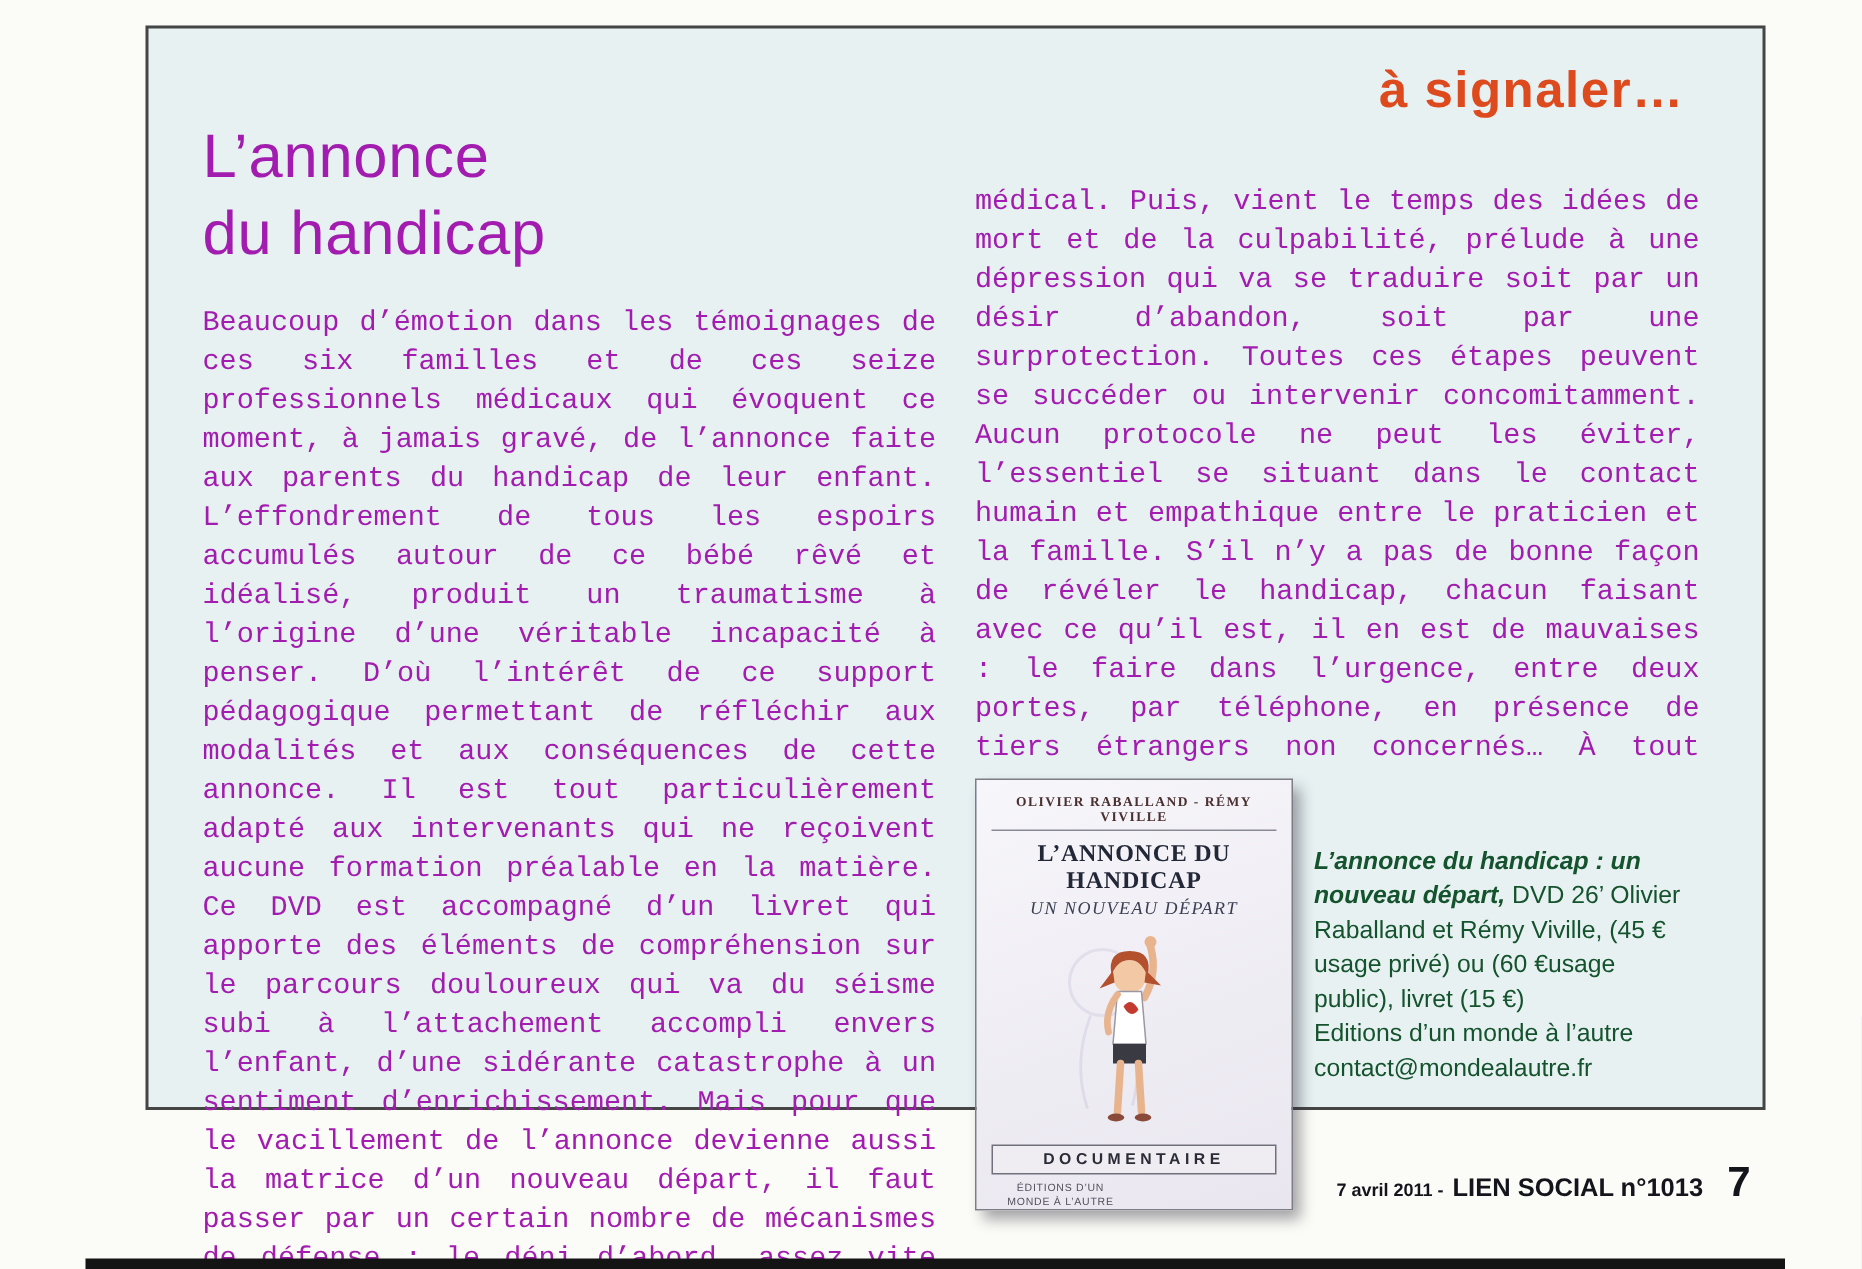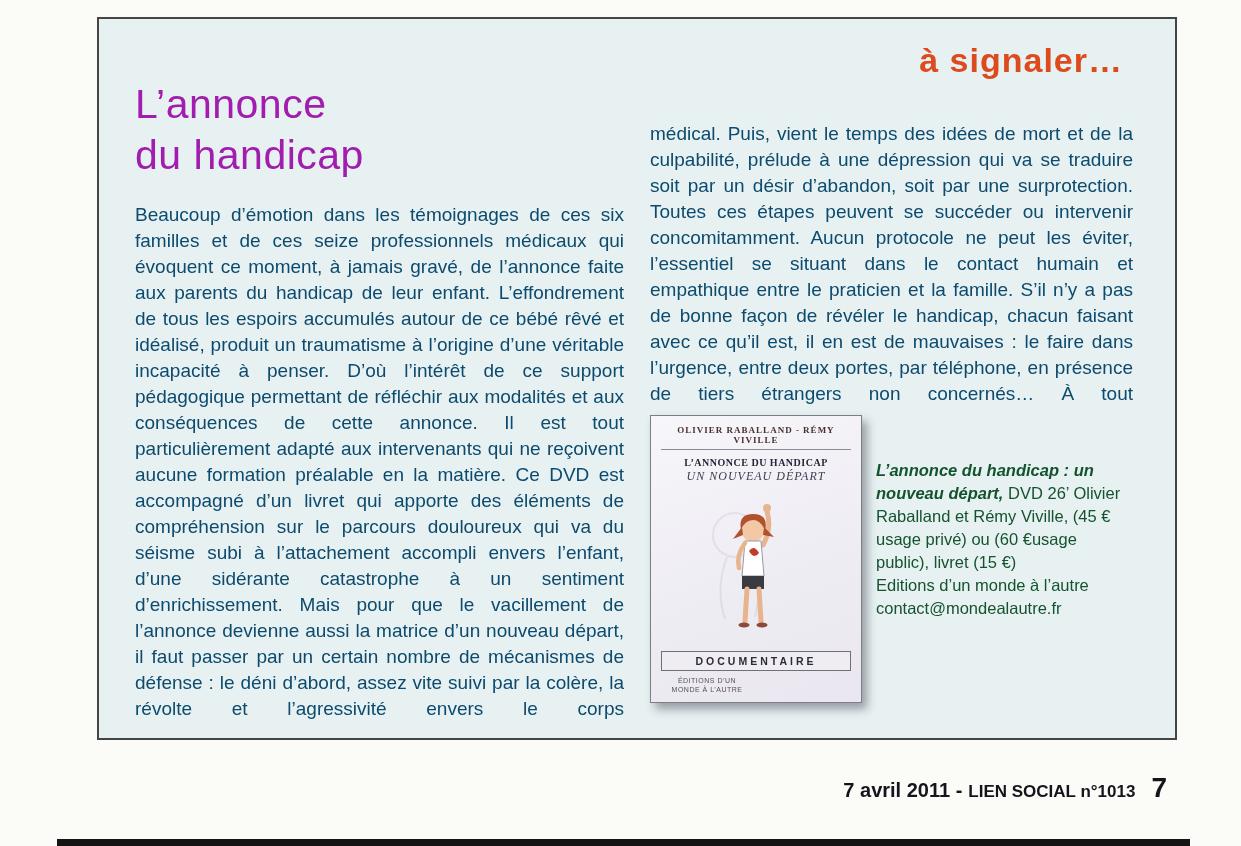--- a/index.html
+++ b/index.html
@@ -30,23 +30,23 @@
     position: absolute; left: 36px; top: 60px;
     font-family: "Liberation Sans", sans-serif;
     font-weight: 400; font-size: 41px; line-height: 51px;
     letter-spacing: 0.5px; color: #a21caf;
   }
 
   .col-left  { position: absolute; left: 36px;  top: 183px; width: 489px; }
   .col-right { position: absolute; left: 551px; top: 102px; width: 483px; }
 
   .body-text {
-    font-family: Liberation Sans, sans-serif;
+    font-family: Liberation Mono, monospace;
     font-size: 19px; line-height: 26px;
-    color: #0c4a6e;
+    color: #a21caf;
     text-align: justify;
     hyphens: auto; -webkit-hyphens: auto;
   }
   .body-text.justify-last { text-align-last: justify; }
 
   .media-row { display: flex; gap: 14px; margin-top: 8px; }
 
   .dvd-cover {
     flex: 0 0 212px; height: 288px;
     background: linear-gradient(160deg, #f7f6fa 0%, #eeecf3 60%, #e9e6ef 100%);
@@ -58,21 +58,21 @@
   .cover-authors {
     font-family: "Liberation Serif", serif;
     font-size: 9px; font-weight: bold; letter-spacing: 1px;
     text-transform: uppercase; text-align: center;
     color: #4a3030;
     border-bottom: 1px solid #8a8a96; padding-bottom: 4px;
   }
   .cover-title {
     margin-top: 7px;
     font-family: "Liberation Serif", serif;
-    font-weight: bold; font-size: 10px; letter-spacing: 0.5px;
+    font-weight: bold; font-size: 16px; letter-spacing: 0.5px;
     text-align: center; color: #232838;
   }
   .cover-subtitle {
     margin-top: 1px;
     font-family: "Liberation Serif", serif;
     font-style: italic; font-size: 12px; letter-spacing: 1px;
     text-align: center; color: #3a3f52;
   }
   .cover-art { flex: 1; display: flex; align-items: center; justify-content: center; }
   .cover-genre {
@@ -100,21 +100,21 @@
     color: #14532d;
   }
   .caption .lead { font-weight: bold; font-style: italic; }
 
   .footer {
     position: absolute; top: 772px; right: 74px;
     display: flex; align-items: baseline; gap: 6px;
     font-family: "Liberation Sans", sans-serif;
     color: #14141c;
   }
-  .footer .f-date  { font-size: 20px; font-weight: bold; }
+  .footer .f-date  { font-size: 12px; font-weight: bold; }
   .footer .f-brand { font-size: 17px; font-weight: bold; }
   .footer .f-page  { font-size: 28px; font-weight: bold; margin-left: 10px; }
 
   .scan-bar {
     position: absolute; left: 57px; bottom: 0;
     width: 1133px; height: 7px;
     background: #141414;
   }
 </style>
 </head>

